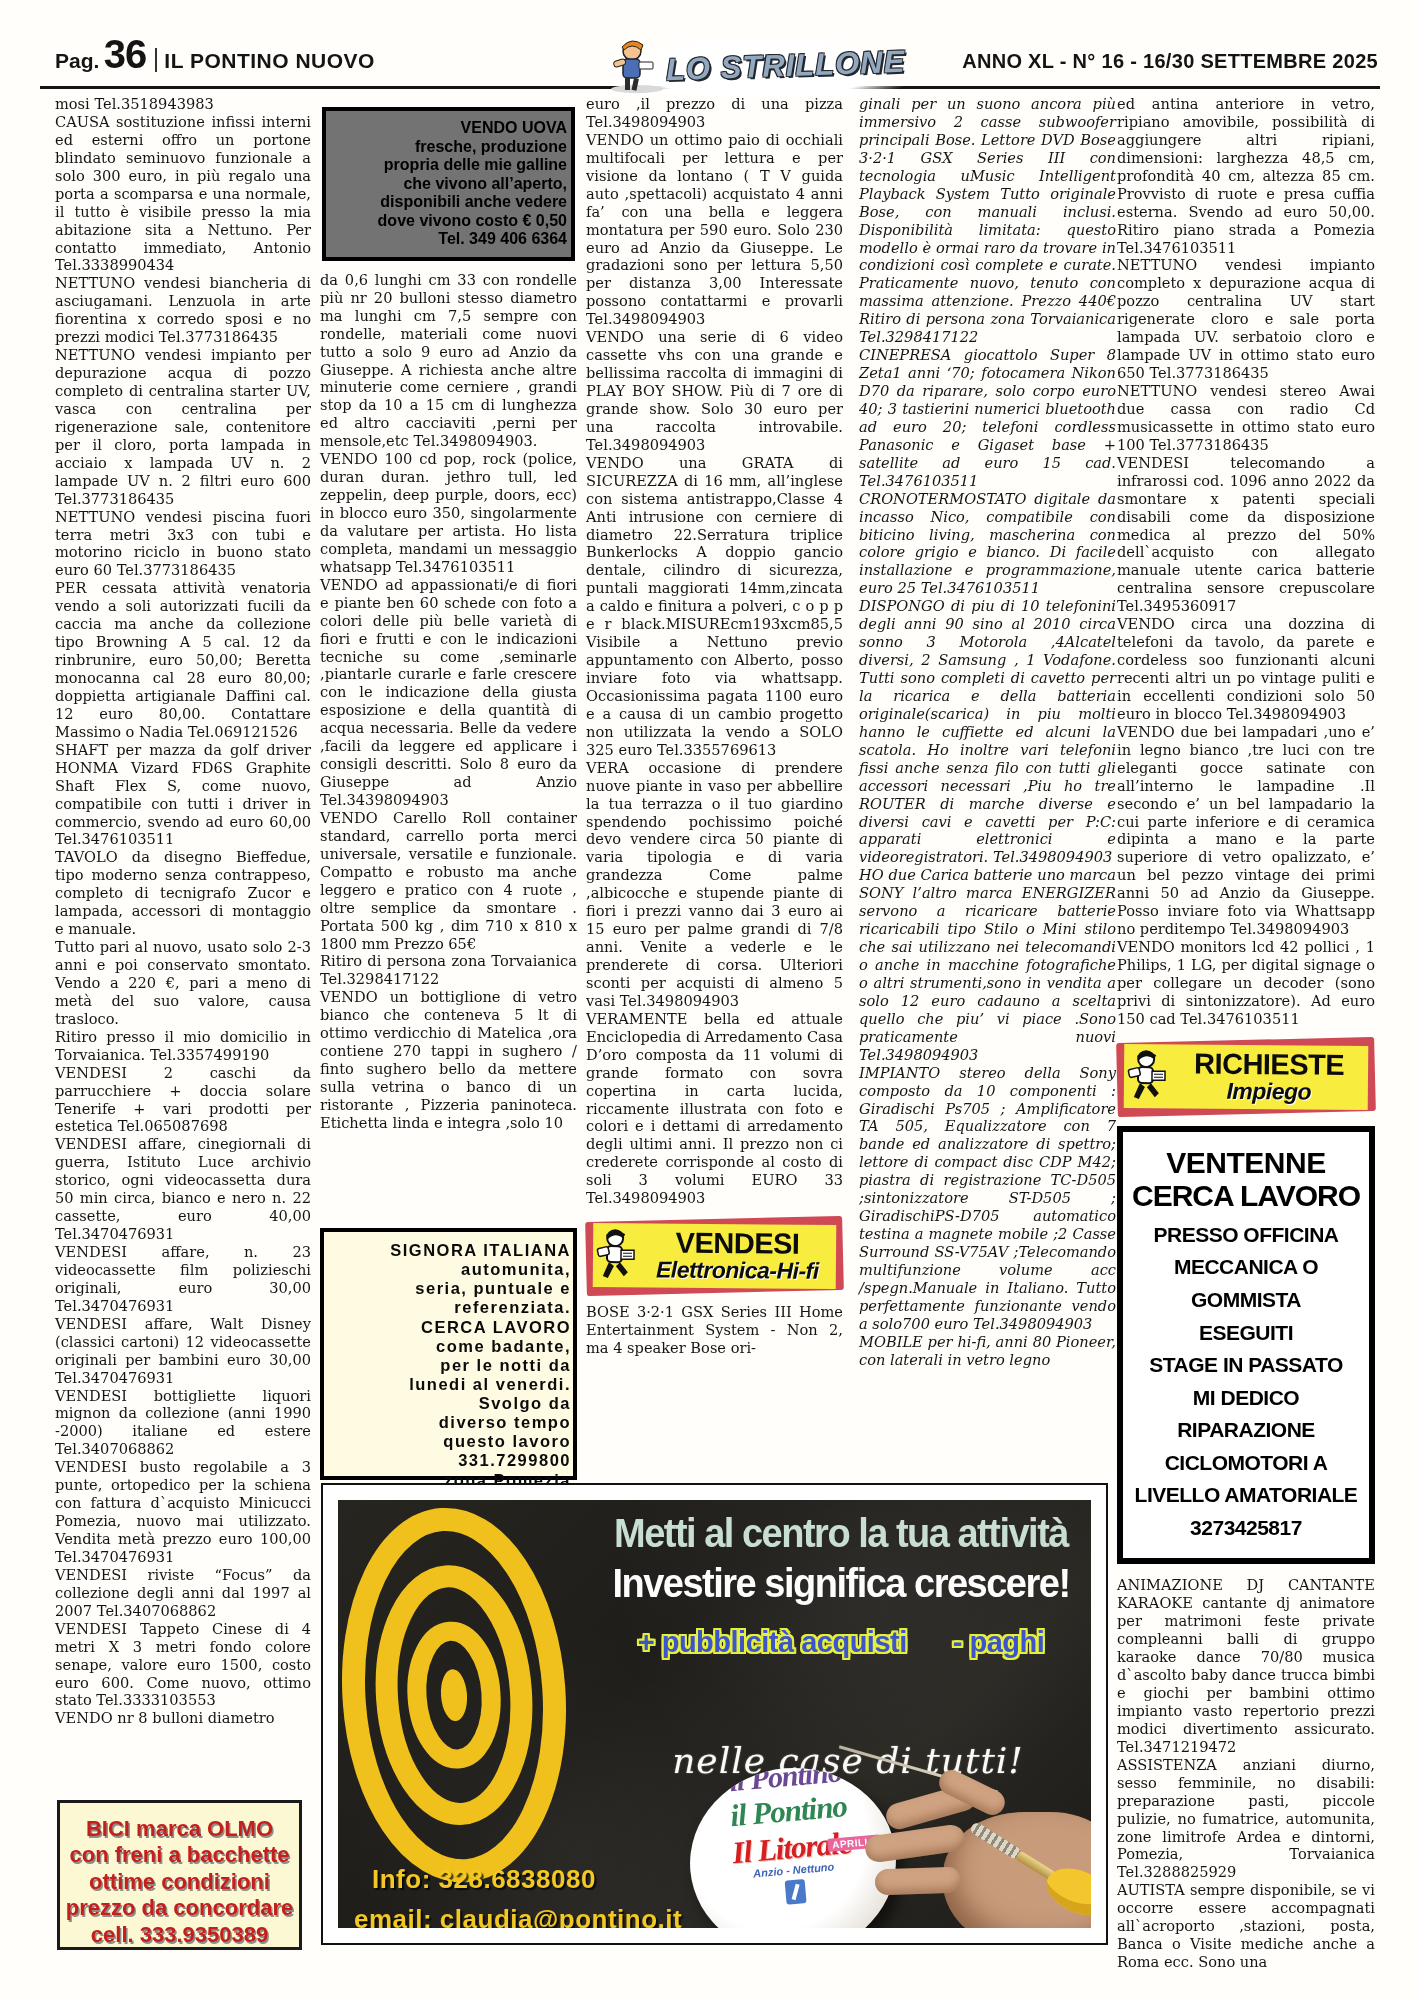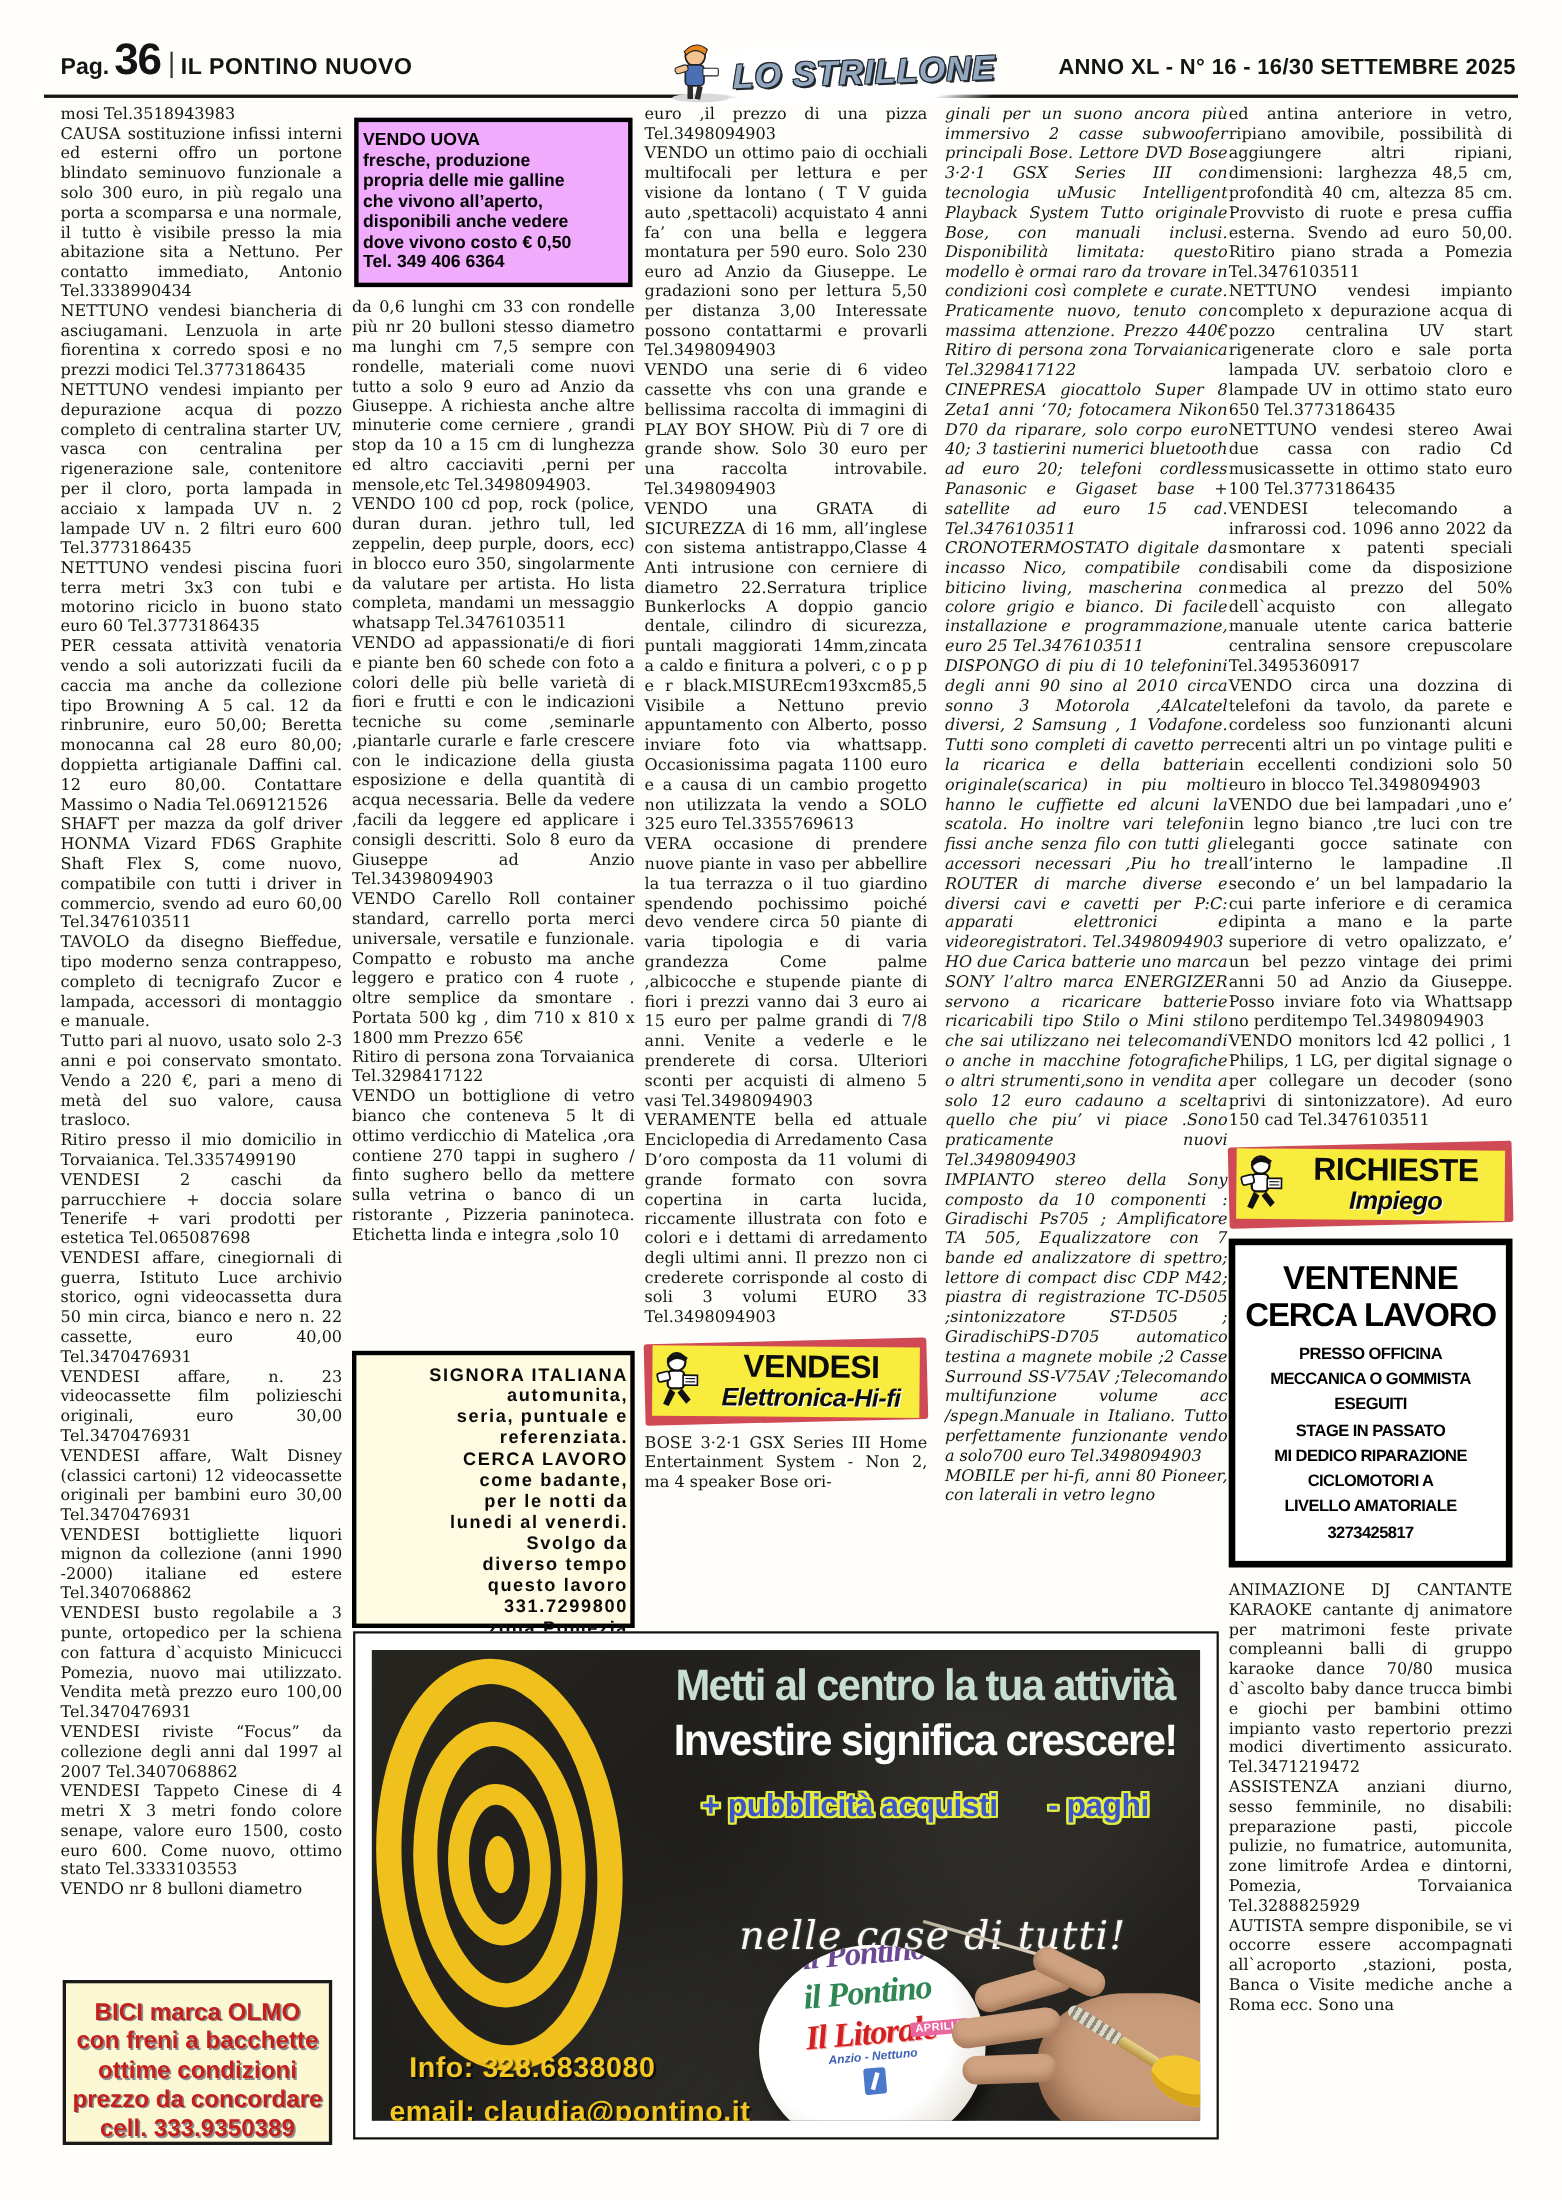--- a/index.html
+++ b/index.html
@@ -33,22 +33,22 @@
   .col { position:absolute; top:95px; font-size:14.6px; line-height:1.23; text-align:justify; }
   #col1 { left:55px;   width:256px; }
   #col2 { left:320px;  width:257px; }
   #col3 { left:586px;  width:257px; }
   #col4 { left:859px;  width:257px;font-style:italic; }
   #col5 { left:1117px; width:258px; }
   .ad { margin:0; }
 
   
   .box-uova {
-    background:#f0abfc; border:4px solid #000; margin:12px 2px 10px 2px; padding:8px 4px;
-    text-align:left; font-family:"Liberation Sans", sans-serif; font-weight:bold;
+    background:#737373; border:4px solid #000; margin:12px 2px 10px 2px; padding:8px 4px;
+    text-align:right; font-family:"Liberation Sans", sans-serif; font-weight:bold;
     font-size:16px; line-height:1.16; white-space:pre-line; color:#000;
   }
   .box-signora {
     position:absolute; left:320px; top:1228px; width:257px; height:252px;
     background:#fffbe2; border:4px solid #000; padding:9px 2px;
     text-align:right; font-family:"Liberation Sans", sans-serif; font-weight:bold;
     font-size:16.5px; line-height:1.16; letter-spacing:1.5px; white-space:pre-line; color:#0a0a0a;
   }
   .box-bici {
     position:absolute; left:57px; top:1800px; width:245px; height:150px;
@@ -56,21 +56,21 @@
     text-align:center; font-family:"Liberation Sans", sans-serif; font-weight:bold;
     font-size:22px; line-height:1.2; white-space:pre-line;
     color:#c41f1a; text-shadow:1.5px 1.5px 0 #8d8d8d;
   }
   .box-ventenne {
     border:6px solid #000; background:#fff; margin:12px 0; padding:14px 2px;
     text-align:center; font-family:"Liberation Sans", sans-serif; font-weight:bold; color:#000;
   }
   .vent-l1 { font-size:30px; line-height:1.12; letter-spacing:-.5px; }
   .vent-l2 { font-size:30px; line-height:1.12; letter-spacing:-1px; }
-  .vent-rest { font-size:15px; line-height:1.55; letter-spacing:-.5px; white-space:pre-line; margin-top:6px; }
+  .vent-rest { font-size:21px; line-height:1.55; letter-spacing:-.5px; white-space:pre-line; margin-top:6px; }
 
   
   .section-logo { position:relative; height:74px; margin:12px 0 10px 0; }
   .logo-red { position:absolute; inset:0; background:#cf4a55; border-radius:3px; transform:rotate(-1.4deg); }
   .logo-yellow { position:absolute; inset:5px 7px; background:#f8ec3f; transform:rotate(.5deg);
                  display:flex; align-items:center; overflow:hidden; }
   .logo-fig { flex:0 0 44px; margin-left:2px; }
   .logo-textwrap { flex:1; text-align:center; font-family:"Liberation Sans", sans-serif; color:#0c0c0c; }
   .logo-title { display:block; font-weight:bold; font-size:29px; line-height:1; letter-spacing:-.5px; }
   .logo-subtitle { display:block; font-weight:bold; font-style:italic; font-size:23px; line-height:1.1;

